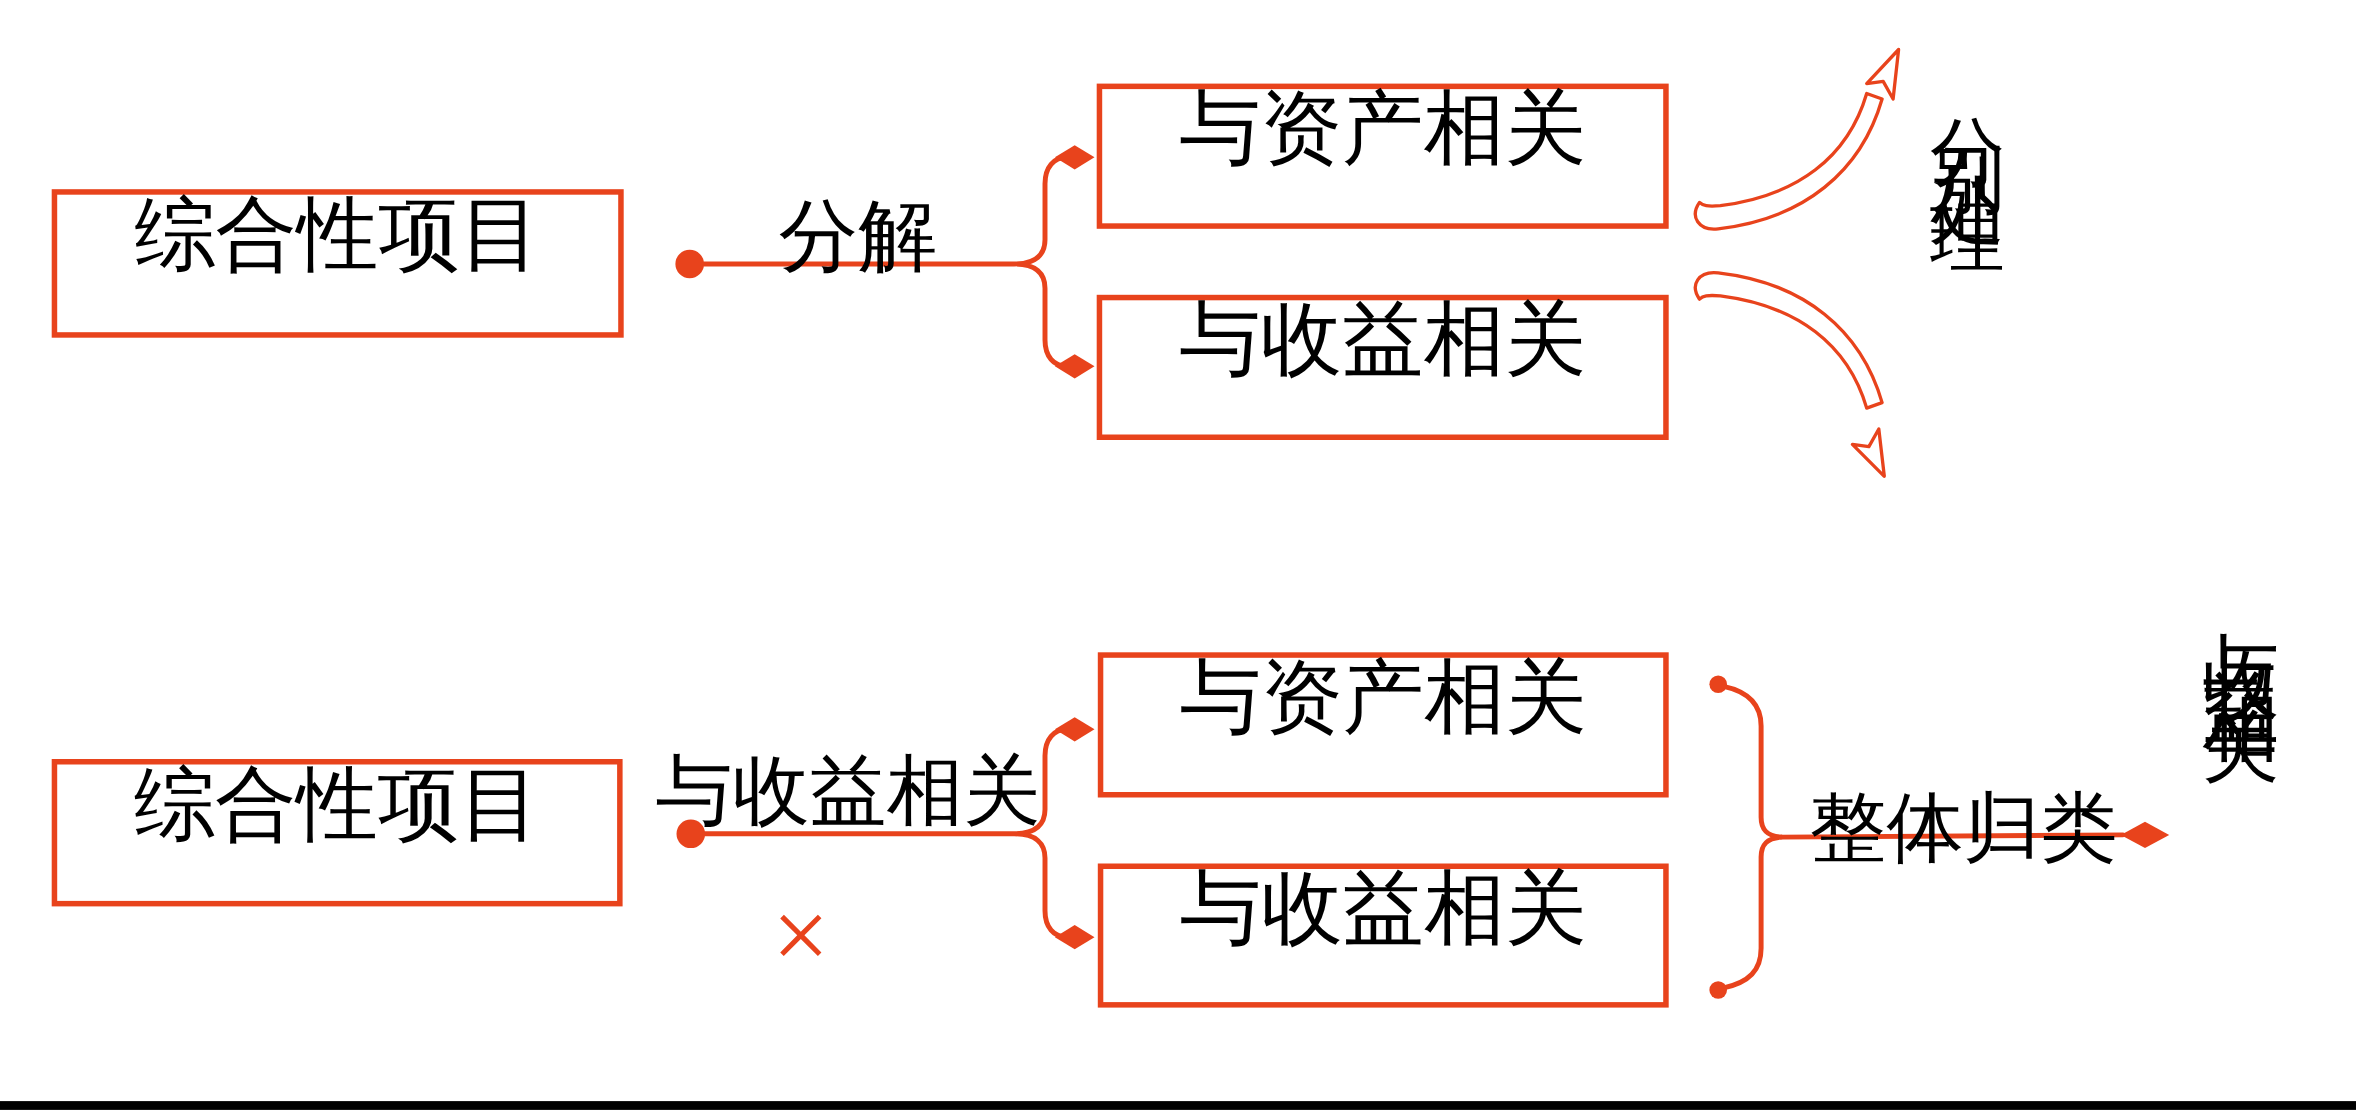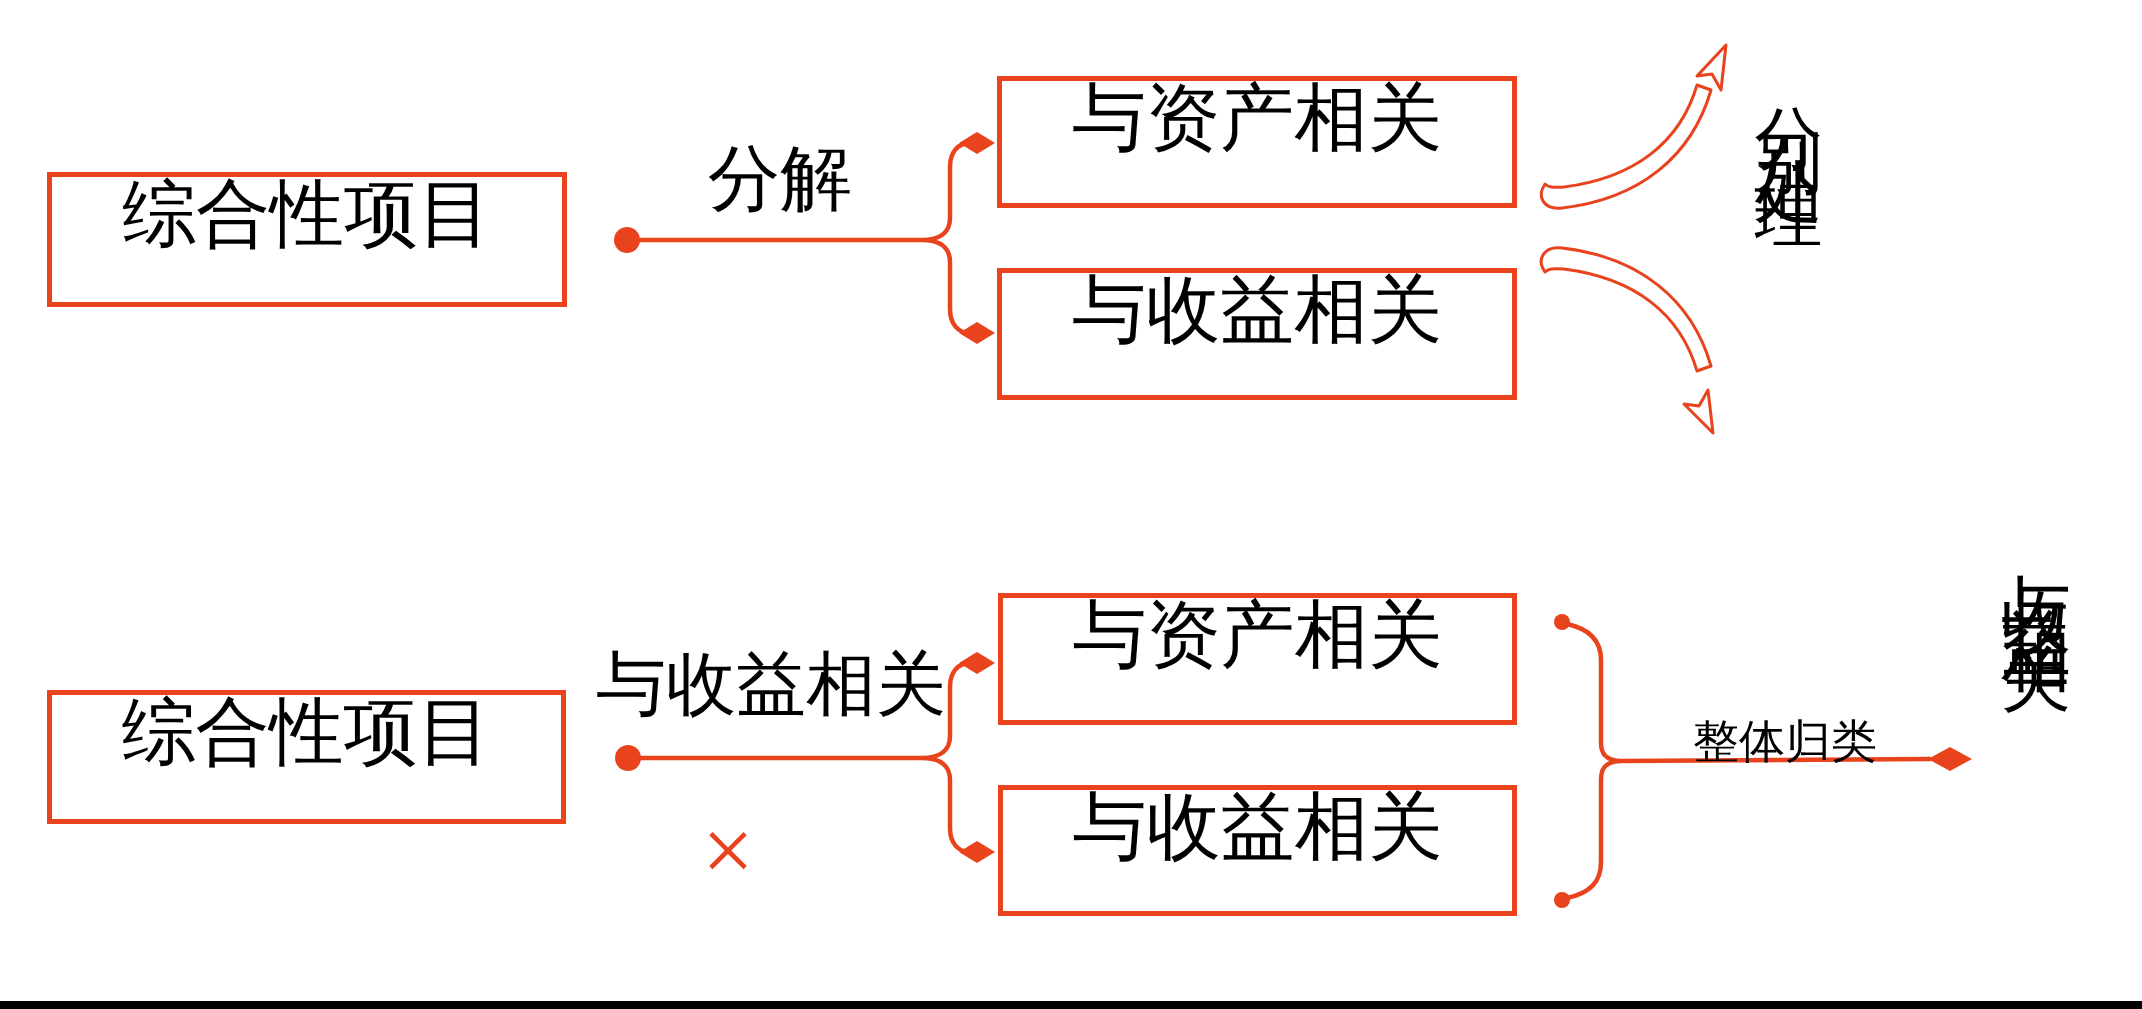--- a/index.html
+++ b/index.html
@@ -25,31 +25,31 @@
     position:absolute;
     box-sizing:border-box;
     border:5px solid var(--accent);
     display:flex;justify-content:center;
     font-size:74px;line-height:1;white-space:nowrap;
     background:transparent;
   }
   .lbl{
     position:absolute;
     text-align:center;
-    line-height:1.15;white-space:nowrap;
+    line-height:1.15;white-space:nowrap;margin-top:36px;
   }
   .vlbl{
     position:absolute;
     writing-mode:vertical-rl;
     text-orientation:upright;
     line-height:1;white-space:nowrap;
   }
   .relation1{left:660px;top:138px;width:240px;font-size:72px;}
   .relation2{left:591px;top:645px;width:360px;font-size:70px;}
-  .group2{left:1625px;top:716px;width:320px;font-size:46px;}
+  .group2{left:1625px;top:678px;width:320px;font-size:70px;}
   .negation{
     position:absolute;left:663px;top:800px;width:130px;height:100px;
     display:flex;align-items:center;justify-content:center;
     color:var(--accent);font-size:92px;line-height:1;
   }
   .outcome1{left:1755px;top:52px;font-size:68px;letter-spacing:26px;}
   .outcome2{left:2001px;top:518px;font-size:70px;letter-spacing:17px;}
   .bottom-bar{
     position:absolute;left:0;top:1001px;width:2142px;height:8px;
     background:var(--bar);

